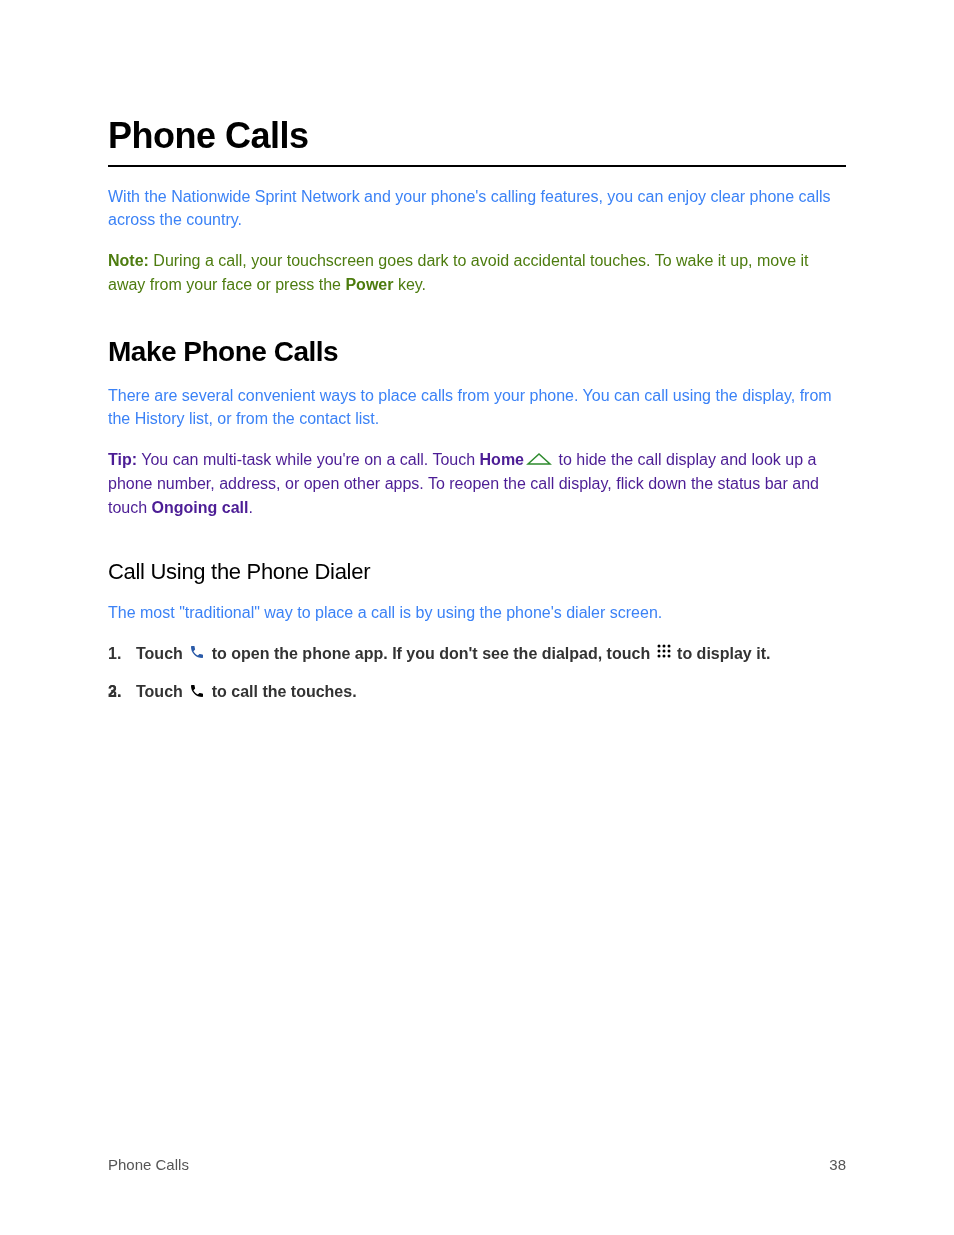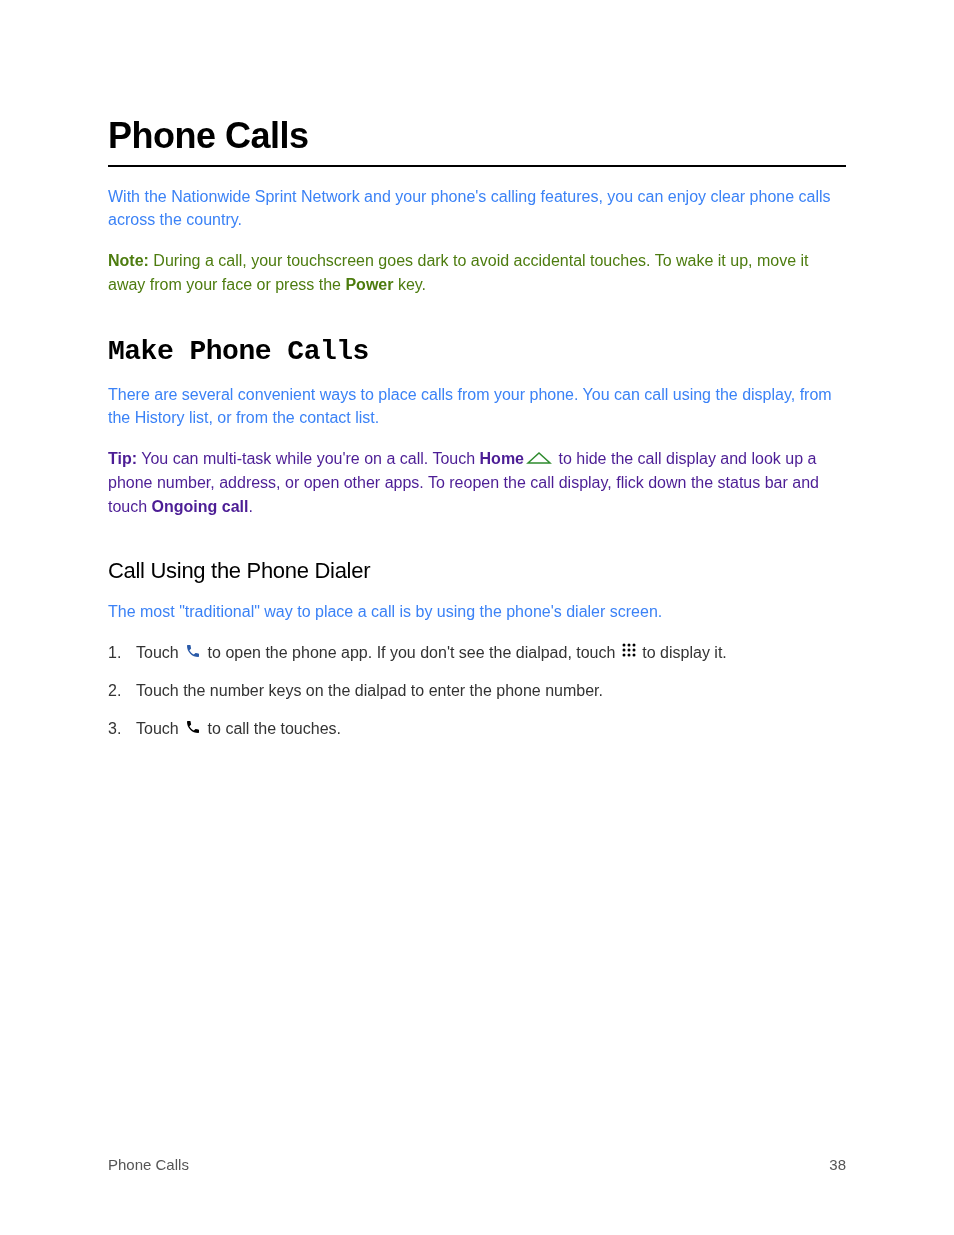--- a/index.html
+++ b/index.html
@@ -38,21 +38,21 @@
       color: #4d7c0f;
       margin-bottom: 40px;
     }
     .note-text .label {
       font-weight: bold;
     }
     .note-text .bold {
       font-weight: bold;
     }
     .section-title {
-      font-family: Liberation Mono, monospace;
+      font-family: Liberation Sans, sans-serif;
       font-weight: 900;
       font-size: 28px;
       color: #000;
       margin-bottom: 16px;
       margin-top: 20px;
       letter-spacing: -0.5px;
     }
     .tip-text {
       font-size: 16px;
       line-height: 1.45;
@@ -80,20 +80,21 @@
       padding-left: 0;
       font-size: 16px;
       line-height: 1.45;
       color: #333;
     }
     .numbered-list > li {
       counter-increment: item;
       margin-bottom: 14px;
       padding-left: 28px;
       position: relative;
+      font-weight: bold;
     }
     .numbered-list > li::before {
       content: counter(item) ".";
       position: absolute;
       left: 0;
       top: 0;
     }
     .sub-list {
       list-style: none;
       padding-left: 20px;
@@ -165,21 +166,20 @@
           <circle cx="12" cy="2" r="1.5" fill="#000"></circle>
           <circle cx="2" cy="7" r="1.5" fill="#000"></circle>
           <circle cx="7" cy="7" r="1.5" fill="#000"></circle>
           <circle cx="12" cy="7" r="1.5" fill="#000"></circle>
           <circle cx="2" cy="12" r="1.5" fill="#000"></circle>
           <circle cx="7" cy="12" r="1.5" fill="#000"></circle>
           <circle cx="12" cy="12" r="1.5" fill="#000"></circle>
         </svg></span><span> to display it.</span>
   </li>
   <li>
-    <span>Touch the number keys on the dialpad to enter the phone number.</span>
   </li>
   <li>
     <span>Touch </span><span class="icon-inline"><svg width="16" height="16" viewBox="0 0 24 24">
           <path d="M6.6 10.8c1.4 2.8 3.8 5.1 6.6 6.6l2.2-2.2c.3-.3.7-.4 1-.2 1.1.4 2.3.6 3.6.6.6 0 1 .4 1 1V20c0 .6-.4 1-1 1C10.6 21 3 13.4 3 4c0-.6.4-1 1-1h3.5c.6 0 1 .4 1 1 0 1.2.2 2.4.6 3.6.1.4 0 .8-.2 1l-2.3 2.2z" fill="#000"></path>
         </svg></span><span> to call the touches.</span>
   </li>
 </ol>
 
 <div class="footer">
   <span>Phone Calls</span>

